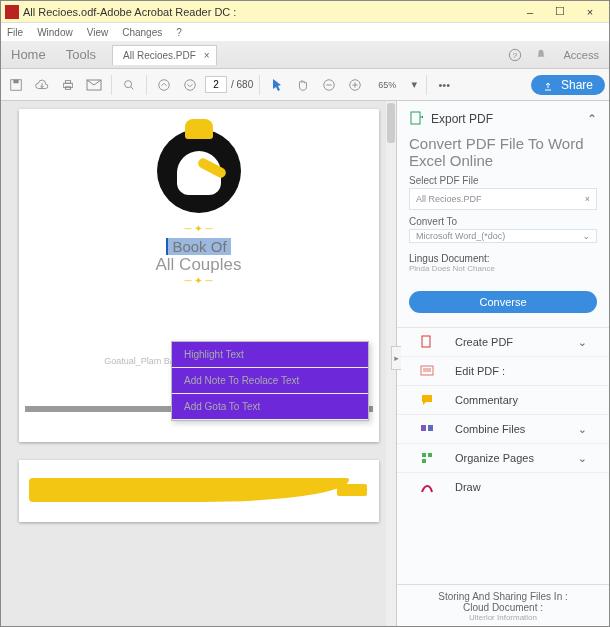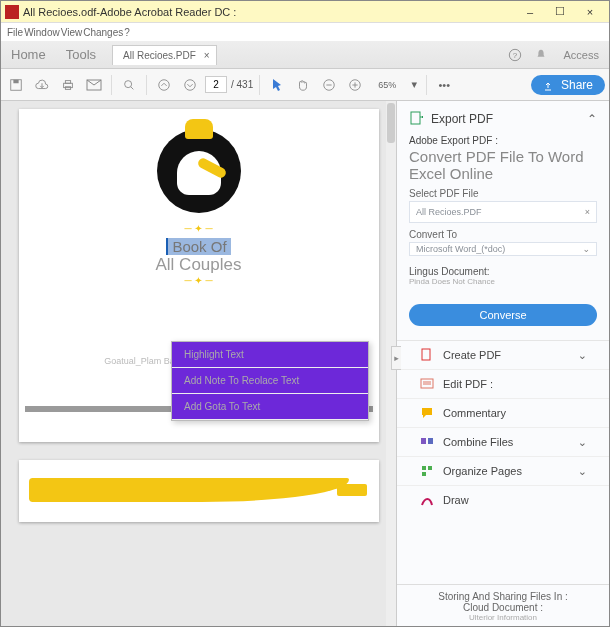--- a/index.html
+++ b/index.html
@@ -2,21 +2,21 @@
 <html><head>
 <meta charset="utf-8">
 <style>
 * { margin: 0; padding: 0; box-sizing: border-box; font-family: "Segoe UI", Arial, sans-serif; }
 body { width: 610px; height: 627px; background: #fff; border: 1px solid #888; overflow: hidden; font-size: 11px; }
 .titlebar { height: 22px; background: #fef9c3; display: flex; align-items: center; padding: 0 4px; border-bottom: 1px solid #ddd; }
 .titlebar .doc-icon { width: 14px; height: 14px; background: #b22; margin-right: 4px; }
 .titlebar .title { flex: 0 0 auto; font-size: 11px; color: #333; }
 .titlebar .spacer { flex: 1; }
 .winbtn { width: 30px; height: 20px; display: flex; align-items: center; justify-content: center; color: #333; }
-.menubar { height: 18px; display: flex; gap: 1px; padding: 0 6px; font-size: 10px; color: #666; align-items: center; }
+.menubar { height: 18px; display: flex; gap: 14px; padding: 0 6px; font-size: 10px; color: #666; align-items: center; }
 .tabbar { height: 28px; background: linear-gradient(#eee,#e5e5e5); display: flex; align-items: center; border-bottom: 1px solid #ccc; }
 .tabbar .tbtn { padding: 0 10px; height: 100%; display: flex; align-items: center; color: #888; font-size: 13px; font-weight: 500; }
 .doctab { background: #fff; border: 1px solid #ccc; border-bottom: none; padding: 4px 6px 4px 10px; margin-left: 6px; display: flex; align-items: center; gap: 8px; color: #666; font-size: 10px; }
 .doctab .x { cursor: pointer; }
 .tabbar .spacer { flex: 1; }
 .tabbar .rbtn { width: 26px; display: flex; justify-content: center; color: #888; }
 .tabbar .access { color: #888; padding: 0 10px; font-size: 11px; }
 .toolbar { height: 32px; background: #f7f7f7; border-bottom: 1px solid #ccc; display: flex; align-items: center; padding: 0 4px; gap: 4px; }
 .ticon { width: 22px; height: 22px; display: flex; align-items: center; justify-content: center; color: #666; }
 .tsep { width: 1px; height: 20px; background: #ddd; margin: 0 2px; }
@@ -50,21 +50,21 @@
 .module .chev { margin-left: auto; color: #666; }
 .label { color: #666; font-size: 10px; margin: 6px 0 2px; }
 .miniline { color: #888; font-size: 15px; margin-bottom: 6px; }
 .filebox { border: 1px solid #dde3ec; background: #fff; padding: 5px 6px; font-size: 9px; color: #8a9098; display: flex; align-items: center; }
 .filebox .x { margin-left: auto; color: #888; }
 .selectbox { border: 1px solid #dde3ec; background: #fff; padding: 1px 6px; font-size: 9px; color: #8a9098; display: flex; align-items: center; }
 .selectbox .caret { margin-left: auto; color: #888; }
 .note { color: #555; font-size: 10px; margin-top: 10px; }
 .subnote { color: #aaa; font-size: 8px; }
 .convbtn { background: #3a8dde; color: #fff; border-radius: 14px; text-align: center; padding: 5px 0; font-size: 11px; margin: 18px 0 8px; }
-.tool-row { display: flex; align-items: center; gap: 8px; padding: 6px 22px; color: #444; font-size: 11px; border-bottom: 1px solid #eee; }
+.tool-row { display: flex; align-items: center; gap: 20px; padding: 6px 22px; color: #444; font-size: 11px; border-bottom: 1px solid #eee; }
 .tool-row .ico { width: 16px; height: 16px; display: flex; align-items: center; justify-content: center; }
 .tool-row .chev { margin-left: auto; color: #666; font-size: 11px; }
 .sidefoot { border-top: 1px solid #ddd; padding: 6px 10px; text-align: center; color: #666; font-size: 10px; }
 .sidefoot .sm { color: #aaa; font-size: 8px; }
 svg { display: block; }
 </style>
 </head>
 <body>
 
 <div class="titlebar">
@@ -146,21 +146,21 @@
         <path d="M5 9l3-3 3 3" fill="none" stroke="#888"></path>
       </svg>
     </div>
   <div class="ticon">
       <svg width="14" height="14" viewBox="0 0 16 16">
         <circle cx="8" cy="8" r="6" fill="none" stroke="#888"></circle>
         <path d="M5 7l3 3 3-3" fill="none" stroke="#888"></path>
       </svg>
     </div>
   <input class="pagebox" value="2" style="">
-  <span class="ptot">/ 431</span>
+  <span class="ptot">/ 680</span>
   <div class="tsep"></div>
   <div class="ticon">
       <svg width="12" height="14" viewBox="0 0 12 14">
         <path d="M2 1l8 6-3 1 2 4-2 1-2-4-3 2z" fill="#3a7bd5"></path>
       </svg>
     </div>
   <div class="ticon">
       <svg width="14" height="14" viewBox="0 0 16 16">
         <path d="M4 8V5a1 1 0 012 0V4a1 1 0 012 0V5a1 1 0 012 0v1a1 1 0 012 0v4c0 2-1 4-4 4s-4-2-4-4z" fill="none" stroke="#888"></path>
       </svg>
@@ -228,21 +228,20 @@
 
     <div class="module">
       <div class="head">
         <svg class="icon" viewBox="0 0 16 16">
             <rect x="2" y="1" width="9" height="12" fill="none" stroke="#2a9d5a"></rect>
             <path d="M11 6h3m-1-1l1 1-1 1" stroke="#2a9d5a" fill="none"></path>
           </svg>
         <span>Export PDF</span>
         <span class="chev">⌃</span>
       </div>
-      <div class="label" style="color:#444">Adobe Export PDF :</div>
       <div class="miniline">Convert PDF File To Word Excel Online</div>
       <div class="label">Select PDF File</div>
       <div class="filebox">
         <span>All Recioes.PDF</span>
         <span class="x">×</span>
       </div>
       <div class="label">Convert To</div>
       <div class="selectbox">
         <span>Microsoft Word_(*doc)</span>
         <span class="caret">⌄</span>

